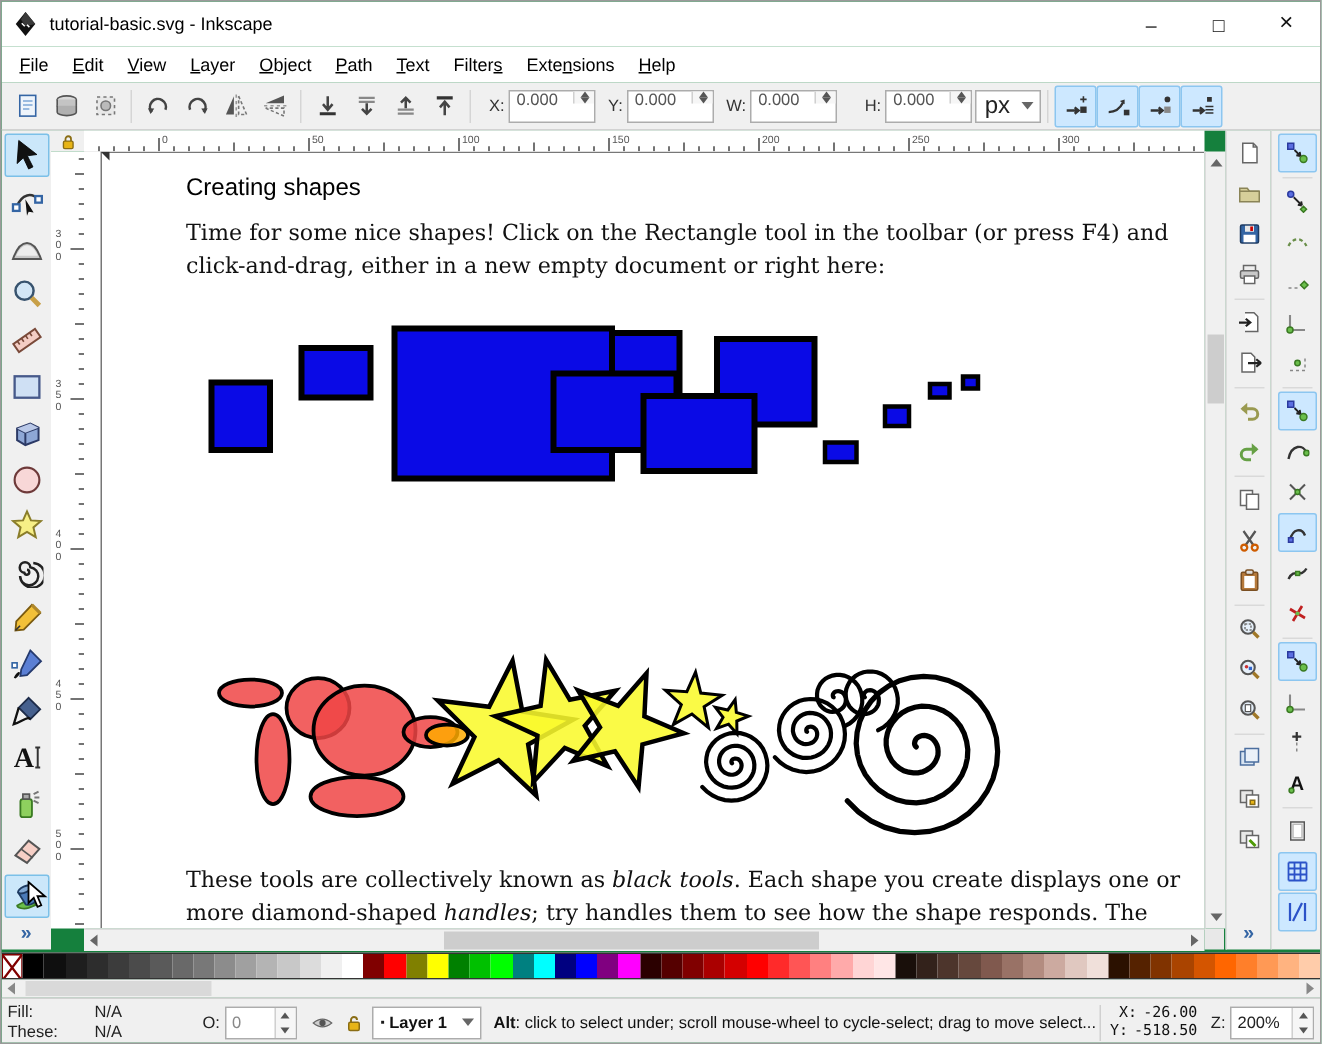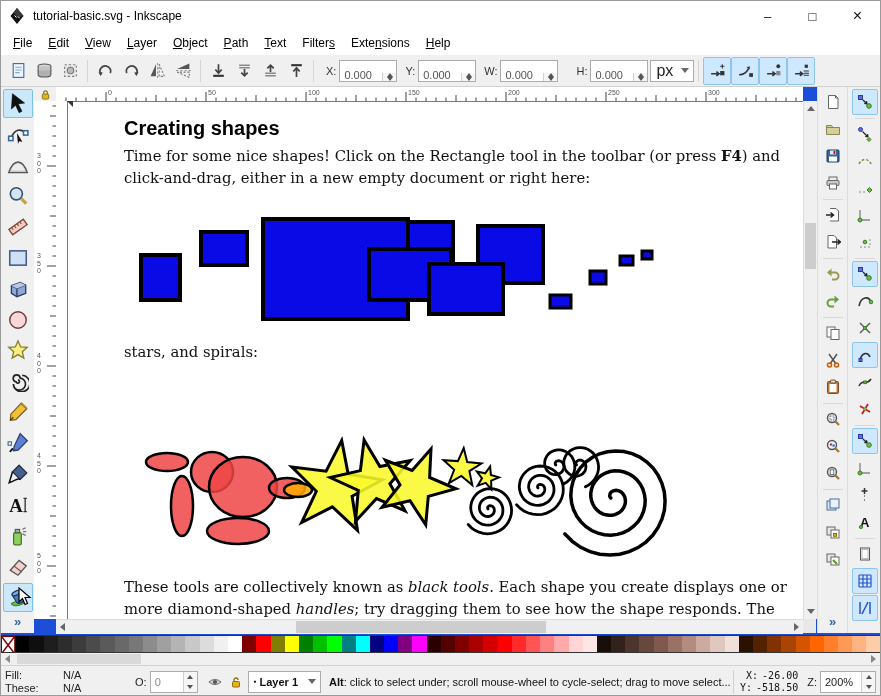--- a/index.html
+++ b/index.html
@@ -1,59 +1,59 @@
 <!DOCTYPE html>
 <html><head>
 <meta charset="utf-8">
 <style>
   html,body{margin:0;padding:0;background:#d8d8d8}
-  .win{position:relative;width:881px;height:696px;margin:0 auto;background:#1d4ed8;
+  .win{position:relative;width:881px;height:696px;margin:0 auto;background:#15803d;
        border:1px solid #9a9a9a;box-sizing:border-box;overflow:hidden;
        font-family:"Liberation Sans",sans-serif;color:#1a1a1a;-webkit-font-smoothing:antialiased}
   .abs{position:absolute}
   
   .titlebar{left:0;top:0;width:100%;height:30px;background:#fff;display:flex;align-items:center}
   .title-text{font-size:12px;margin-left:8px;color:#000}
   .win-controls{margin-left:auto;display:flex;height:100%}
   .win-btn{width:45px;height:100%;display:flex;align-items:center;justify-content:center;font-size:13px;color:#111}
   
   .menubar{left:0;top:30px;width:100%;height:24px;background:#fff;display:flex;align-items:center;padding-left:4px;box-sizing:border-box}
   .menu-item{font-size:12px;padding:3px 8px;color:#000}
   .menu-item .mn{text-decoration:underline}
   
   .toolbar{left:0;top:54px;width:100%;height:32px;background:#f0f0f0;border-bottom:1px solid #d2d2d2;
            display:flex;align-items:center;padding-left:4px;box-sizing:border-box}
   .tb-btn{width:26px;height:26px;display:flex;align-items:center;justify-content:center;border-radius:2px}
   .tb-btn svg{width:17px;height:17px}
   .vsep{width:1px;height:22px;background:#d5d5d5;margin:0 4px}
   .fld-label{font-size:11px;color:#333;margin:0 3px 0 8px}
-  .numfield{display:flex;align-items:flex-end;border:1px solid #acacac;background:#fff;height:20px}
+  .numfield{display:flex;align-items:flex-start;border:1px solid #acacac;background:#fff;height:20px}
   .numfield .val{width:38px;font-size:11px;color:#555;display:flex;align-items:center;padding-left:4px}
   .spin{display:flex;flex-direction:column;justify-content:space-around;width:13px;border-left:1px solid #d0d0d0;background:#f6f6f6;align-items:center}
   .tri-up{width:0;height:0;border-left:3px solid transparent;border-right:3px solid transparent;border-bottom:4px solid #555}
   .tri-down{width:0;height:0;border-left:3px solid transparent;border-right:3px solid transparent;border-top:4px solid #555}
   .unitbox{display:flex;align-items:center;border:1px solid #acacac;background:#fff;height:20px;margin-left:2px;padding-left:5px}
   .unitbox .uv{font-size:16px;color:#222;margin-right:4px}
   .ddarrow{width:0;height:0;border-left:4px solid transparent;border-right:4px solid transparent;border-top:5px solid #666;margin:0 4px}
   .toggle-on{background:#cde8ff;border:1px solid #8cc6f0}
   
   .toolbox{left:0;top:86px;width:33px;height:546px;background:#f0f0f0;display:flex;flex-direction:column;align-items:center;padding-top:2px;box-sizing:border-box}
   .tool{width:28px;height:28px;margin-bottom:2px;display:flex;align-items:center;justify-content:center;border-radius:2px;border:1px solid transparent}
   .tool svg{width:22px;height:22px}
   .tool.active,.tool.hover{background:#cbe7fa;border:1px solid #7bc0e8}
   .overflow-chv{color:#3465a4;font-size:13px;font-weight:bold;margin-top:auto;margin-bottom:4px}
   
   .corner{left:33px;top:86px;width:22px;height:14px;background:#f0f0f0;display:flex;align-items:center;justify-content:center}
   .hruler{left:55px;top:86px;width:747px;height:14px;background:#fff;border-bottom:1px solid #bbb}
   .vruler{left:33px;top:100px;width:22px;height:518px;background:#fff;border-right:1px solid #bbb}
   
   .canvas{left:55px;top:100px;width:747px;height:518px;background:#fff;overflow:hidden}
-  .doc-head{position:absolute;left:68px;top:16px;font-size:20px;font-weight:bold;color:#000}
+  .doc-head{position:absolute;left:68px;top:16px;font-size:16px;font-weight:normal;color:#000}
   .para{position:absolute;font-family:"DejaVu Serif","Liberation Serif",serif;font-size:14.8px;line-height:21.5px;color:#111;white-space:nowrap}
-  .para .it{font-style:italic}.para .bd{font-weight:bold}
+  .para .it{font-style:italic}.para .bd{font-weight:normal}
   #shapes-svg{position:absolute;left:0;top:0;width:747px;height:518px}
   
   .vscroll{left:802px;top:100px;width:13px;height:518px;background:#f0f0f0;border-left:1px solid #dcdcdc}
   .vthumb{position:absolute;left:1px;top:122px;width:11px;height:46px;background:#cdcdcd}
   .hscroll{left:55px;top:618px;width:747px;height:14px;background:#f0f0f0;border-top:1px solid #dcdcdc}
   .hthumb{position:absolute;left:240px;top:1px;width:250px;height:12px;background:#cdcdcd}
   .sb-arrow{position:absolute;width:0;height:0}
   .corner-box{left:802px;top:618px;width:13px;height:14px;background:#e8e8e8}
   
   .cmdbar{left:816px;top:86px;width:30px;height:546px;background:#f0f0f0;border-left:1px solid #dcdcdc;display:flex;flex-direction:column;align-items:center;padding-top:2px;box-sizing:border-box}
@@ -539,25 +539,24 @@
         <text x="3" y="472" font-size="7" fill="#555" font-family="Liberation Sans">0</text>
       </svg></div>
 
   <div class="abs canvas" id="canvas">
     <div class="doc-head">Creating shapes</div>
     <div class="para" id="para1" style="left:68px;top:44px">
         <div><span>Time for some nice shapes! Click on the Rectangle tool in the toolbar (or press </span><span class="bd">F4</span><span>) and</span></div>
         <div><span>click-and-drag, either in a new empty document or right here:</span></div>
       </div>
     <div class="para" id="para2" style="left:68px;top:240px">
-        <div><span>stars, and spirals:</span></div>
       </div>
     <div class="para" id="para3" style="left:68px;top:475px">
         <div><span>These tools are collectively known as </span><span class="it">black tools</span><span>. Each shape you create displays one or</span></div>
-        <div><span>more diamond-shaped </span><span class="it">handles</span><span>; try dragging them to see how the shape responds. The</span></div>
+        <div><span>more diamond-shaped </span><span class="it">handles</span><span>; try handles them to see how the shape responds. The</span></div>
       </div>
     <svg id="shapes-svg" viewBox="55 100 747 518">
         <path d="M66.5 100 V618 M66 100.5 H802" stroke="#777" stroke-width="1" fill="none"></path>
         <path d="M66 100 l6 0 0 6Z" fill="#333"></path>
         <rect x="341" y="221" width="111" height="46" fill="#0a0ae6" stroke="#000000" stroke-width="4"></rect>
         <rect x="477" y="225" width="65" height="57" fill="#0a0ae6" stroke="#000000" stroke-width="4"></rect>
         <rect x="262" y="218" width="145" height="100" fill="#0a0ae6" stroke="#000000" stroke-width="4"></rect>
         <rect x="368" y="248" width="82" height="51" fill="#0a0ae6" stroke="#000000" stroke-width="4"></rect>
         <rect x="428" y="263" width="74" height="50" fill="#0a0ae6" stroke="#000000" stroke-width="4"></rect>
         <rect x="140" y="254" width="39" height="45" fill="#0a0ae6" stroke="#000000" stroke-width="4"></rect>

